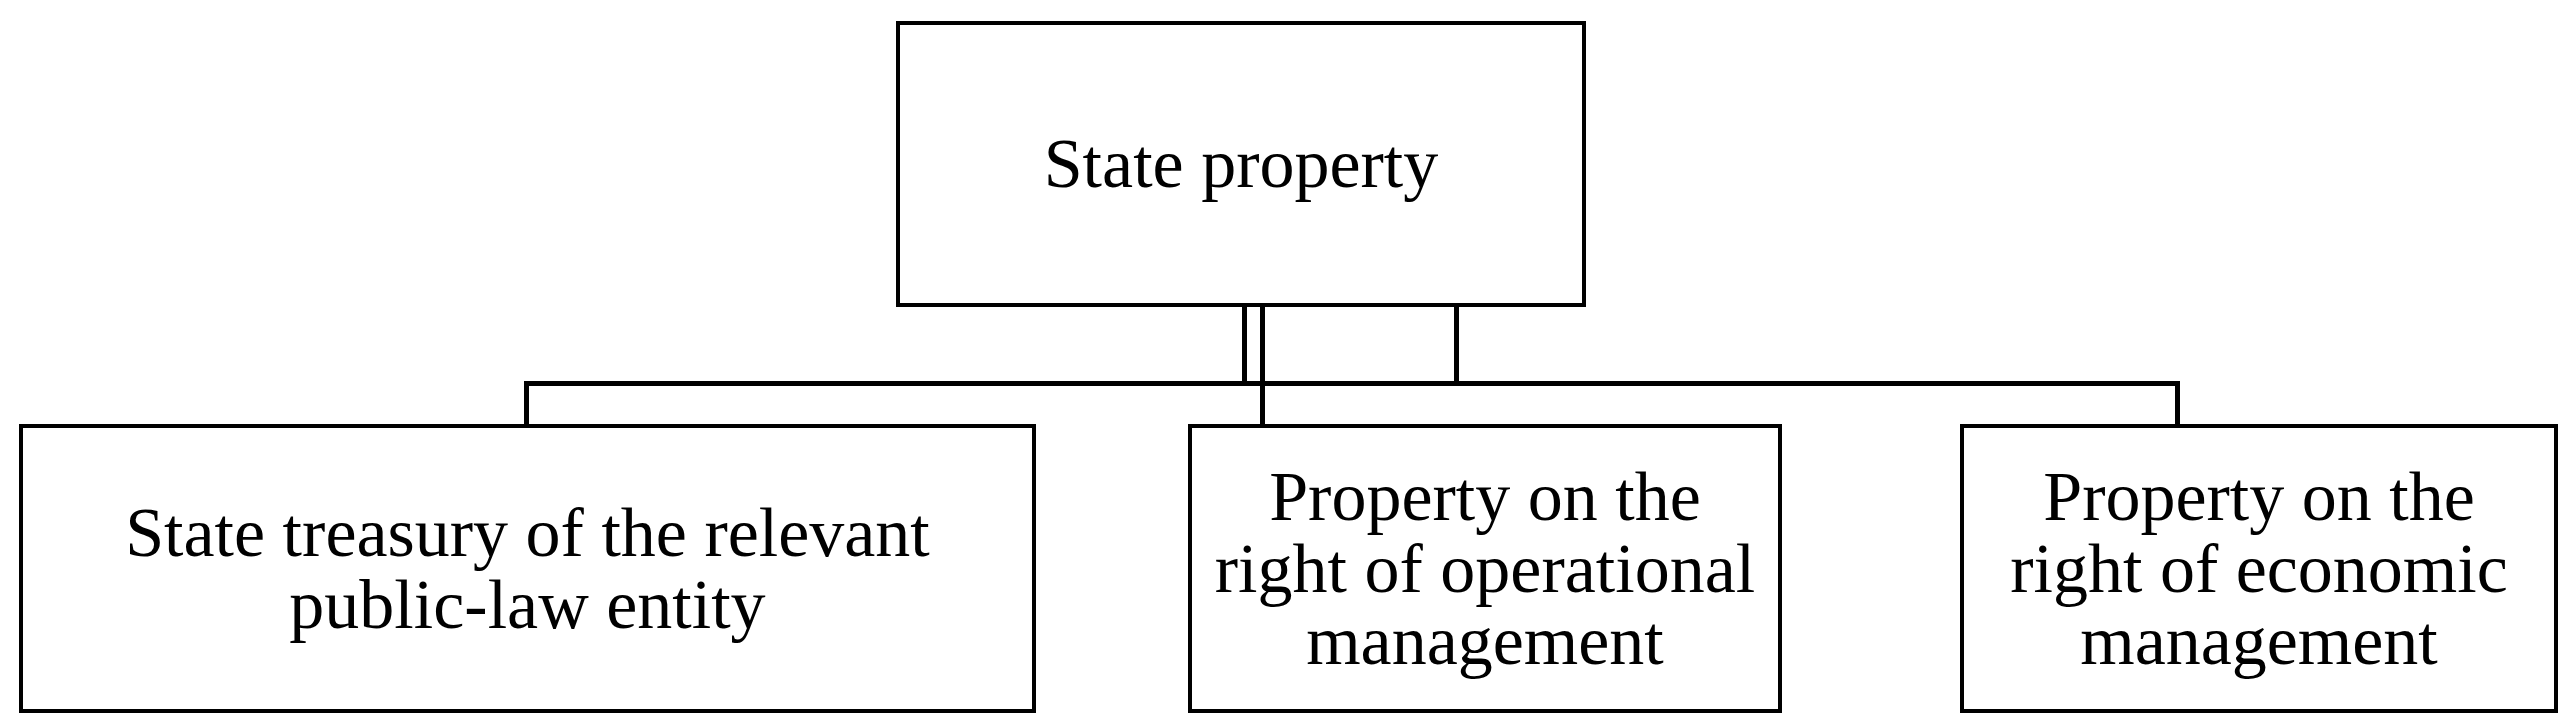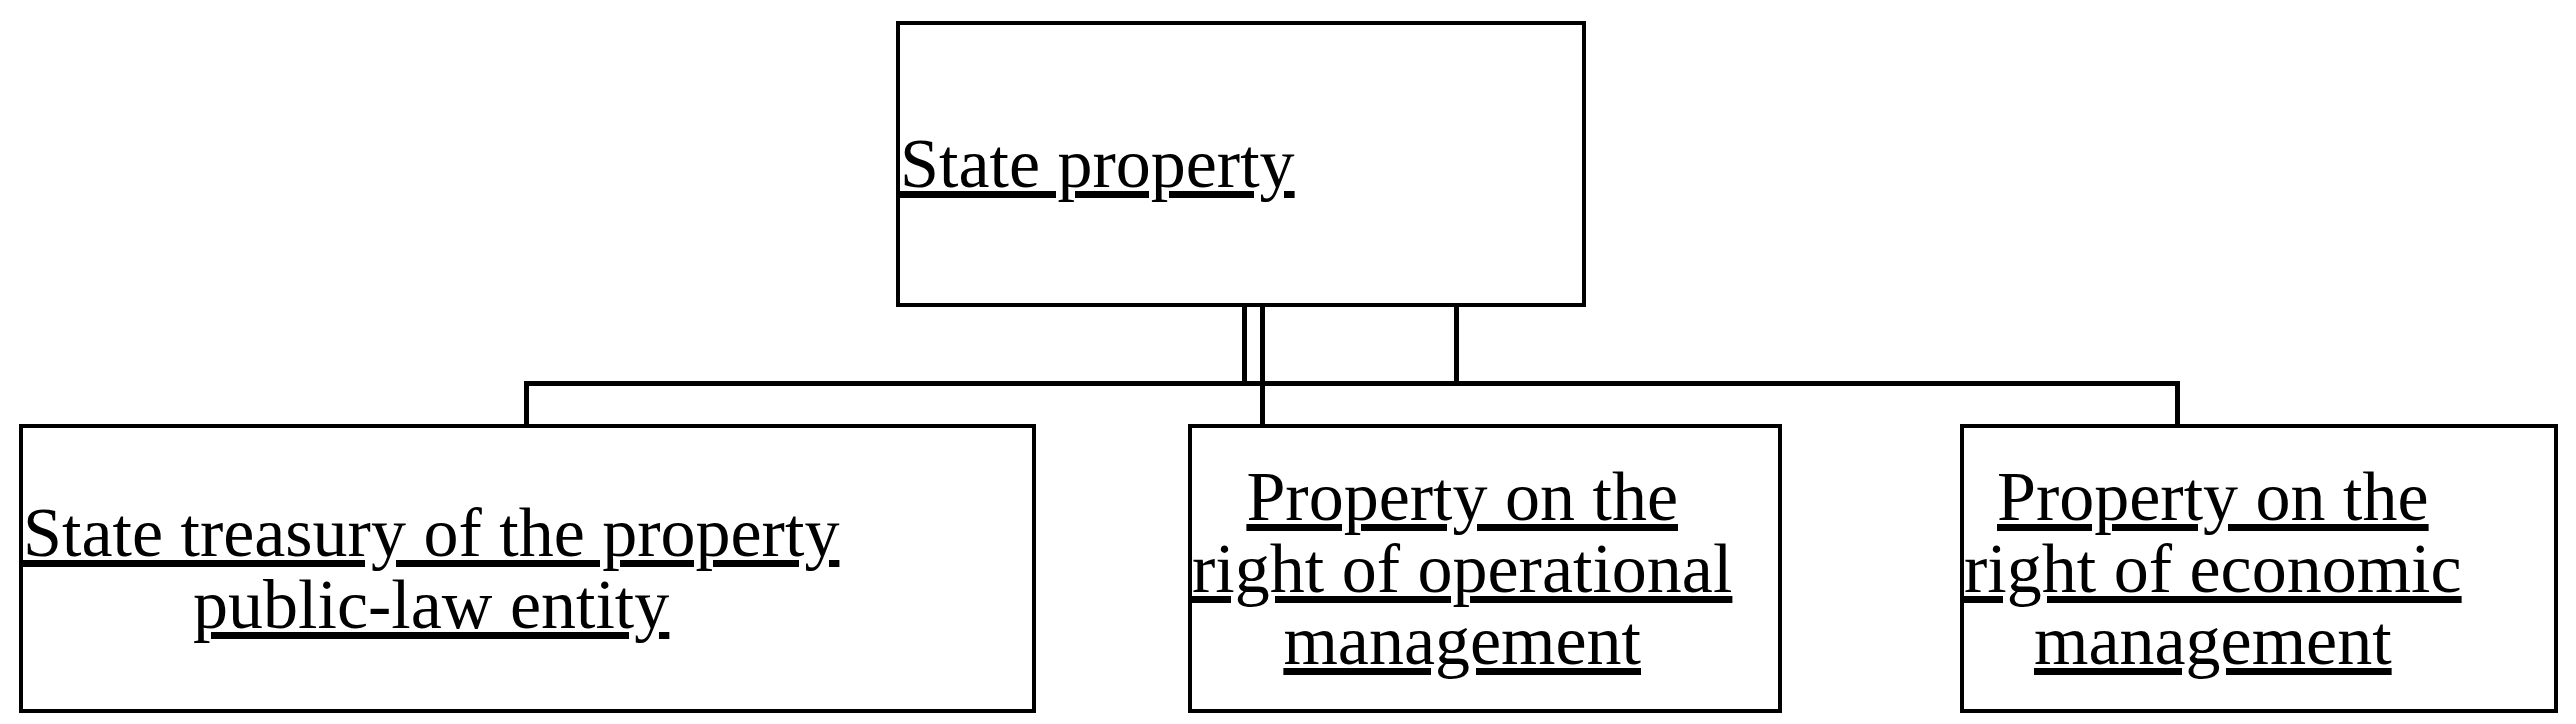--- a/index.html
+++ b/index.html
@@ -16,22 +16,22 @@
     color: var(--text-color, #000000);
     overflow: hidden;
   }
   .box {
     position: absolute;
     box-sizing: border-box;
     border: 4.8px solid var(--line-color, #000000);
     background: var(--bg-color, #ffffff);
     display: flex;
     align-items: center;
+    justify-content: center;
     text-align: center;
-    text-decoration: underline;
   }
   .box-label {
     display: block;
     white-space: pre-line;
     font-size: 70px;
     line-height: 72px;
     color: var(--text-color, #000000);
   }
   .line {
     position: absolute;
@@ -63,21 +63,21 @@
 
   <div class="line stub-a"></div>
   <div class="line stub-b"></div>
   <div class="line stub-c"></div>
   <div class="line trunk-h"></div>
   <div class="line drop-left"></div>
   <div class="line drop-center"></div>
   <div class="line drop-right"></div>
 
   <div class="box node-left">
-    <span class="box-label">State treasury of the property
+    <span class="box-label">State treasury of the relevant
 public-law entity</span>
   </div>
 
   <div class="box node-center">
     <span class="box-label">Property on the
 right of operational
 management</span>
   </div>
 
   <div class="box node-right">

